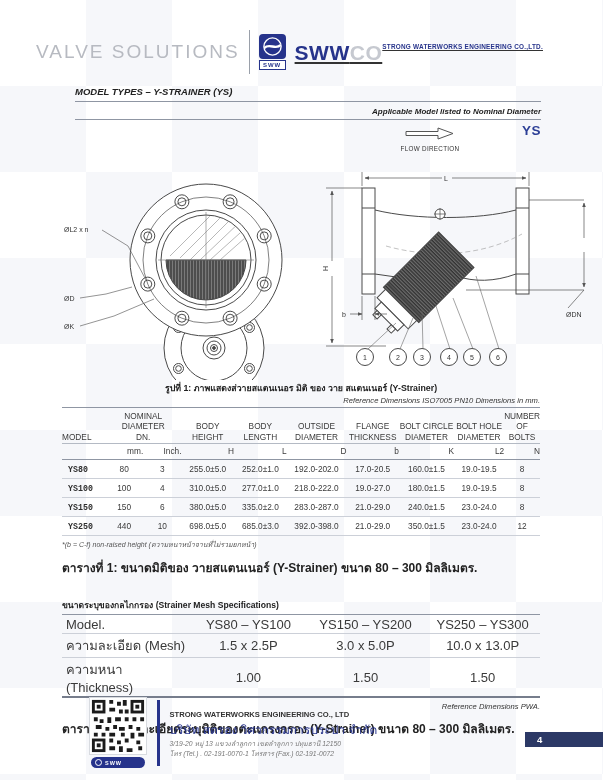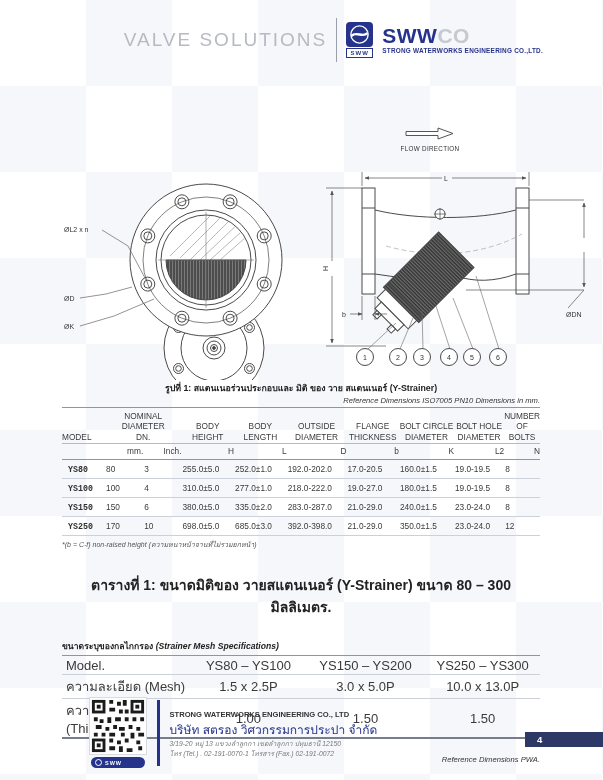--- a/index.html
+++ b/index.html
@@ -4,28 +4,28 @@
 <style>
   html,body{margin:0;padding:0;background:#9aa0a6;}
   .page{position:relative;width:603px;height:780px;margin:0 auto;background:#ffffff;
         font-family:"Liberation Sans","DejaVu Sans",sans-serif;color:#333;overflow:hidden;}
   .page::before{content:"";position:absolute;inset:0;
         background:repeating-conic-gradient(#f3f4f8 0% 25%, #ffffff 0% 50%) 0 0 / 172px 172px;
         opacity:.75;pointer-events:none;}
   .layer{position:absolute;inset:0;}
 
   
-  .hdr{position:absolute;top:18px;right:60px;display:flex;align-items:center;gap:9px;}
+  .hdr{position:absolute;top:30px;right:60px;display:flex;align-items:center;gap:9px;}
   .tagline{font-size:19px;letter-spacing:2px;color:#b7bac1;font-weight:400;white-space:nowrap;}
   .hdr-divider{width:1px;height:44px;background:#9aa0aa;}
   .logo-col{display:flex;flex-direction:column;align-items:center;gap:1px;}
   .logo-sq{width:27px;height:25px;background:#26338b;border-radius:4px;display:flex;align-items:center;justify-content:center;}
   .logo-box{width:27px;height:10px;border:1px solid #26338b;box-sizing:border-box;display:flex;align-items:center;justify-content:center;
             font-size:6px;font-weight:bold;color:#26338b;letter-spacing:1px;background:#fff;}
-  .brand-col{display:flex;flex-direction:column;line-height:1;}
+  .brand-col{display:flex;flex-direction:row;line-height:1;text-decoration:underline;}
   .brand-row{font-size:21px;font-weight:bold;letter-spacing:.5px;}
   .brand-sww{color:#26338b;}
   .brand-co{color:#c6c9d0;}
   .brand-sub{font-size:6.4px;font-weight:bold;color:#26338b;letter-spacing:.25px;margin-top:2px;}
 
   
   .title-block{position:absolute;left:75px;top:86px;width:466px;}
   .doc-title{font-size:9.5px;font-weight:bold;font-style:italic;color:#222;
              border-bottom:1px solid #8f96a3;padding-bottom:4px;}
   .doc-sub{font-size:8px;font-weight:bold;font-style:italic;color:#222;text-align:right;
@@ -49,33 +49,33 @@
   
   .tables{position:absolute;left:62px;top:407px;width:478px;}
   table{border-collapse:collapse;width:100%;table-layout:fixed;}
   .t1{font-size:8.3px;color:#3a3a3a;}
   .t1 thead tr.titles th{font-weight:400;vertical-align:bottom;padding:3px 0 1px 0;line-height:1.25;
         border-top:1px solid #8f96a3;}
   .t1 thead tr.units td{font-weight:400;text-align:right;padding:2px 0 3px 0;
         border-top:1px solid #b4bac4;border-bottom:1px solid #8f96a3;}
   .t1 th{text-align:center;}
   .t1 th.model-h{text-align:left;padding-left:6px;}
-  .t1 tbody td{height:16px;border-bottom:1px solid #ccd0d8;}
+  .t1 tbody td{text-align:center;height:16px;border-bottom:1px solid #ccd0d8;}
   .t1 tbody td.first{text-align:left;padding-left:6px;font-weight:bold;color:#2f2f2f;font-family:Liberation Mono, monospace;}
   .footnote{font-size:7px;font-style:italic;color:#555;margin-top:3px;}
-  .tbl-caption{font-size:14px;font-weight:bold;color:#222;text-align:center;margin-top:24px;}
+  .tbl-caption{font-size:12px;font-weight:bold;color:#222;text-align:left;margin-top:8px;}
 
   .mesh-head{font-size:8.6px;font-weight:bold;color:#222;margin-top:21px;margin-bottom:2px;}
-  .mesh-head .en{font-style:italic;}
+  .mesh-head .en{}
   .t2{font-size:13px;color:#3a3a3a;}
   .t2 thead td{border-top:1px solid #8f96a3;border-bottom:1px solid #ccd0d8;height:16px;text-align:center;font-weight:400;}
   .t2 tbody td{height:17px;text-align:center;border-bottom:1px solid #ccd0d8;margin-top:35px;}
   .t2 tbody tr:last-child td{border-bottom:2px solid #767d8c;}
   .t2 td.first, .t2 thead td.first{text-align:left;padding-left:4px;}
-  .pwa-note{font-size:7.6px;font-style:italic;color:#333;text-align:right;margin-top:16px;}
+  .pwa-note{font-size:7.6px;font-style:italic;color:#333;text-align:right;margin-top:4px;}
 
   
   .footer{position:absolute;left:89px;top:697px;display:flex;align-items:center;gap:10px;}
   .qr-col{display:flex;flex-direction:column;align-items:center;gap:2px;}
   .qr{width:56px;height:56px;background:#fff;border:1px solid #d8dbe0;}
   .qr-pill{width:54px;height:11px;background:#26338b;border-radius:6px;display:flex;align-items:center;gap:3px;padding:0 4px;box-sizing:border-box;}
   .qr-pill .dot{width:7px;height:7px;border:1px solid #fff;border-radius:50%;box-sizing:border-box;}
   .qr-pill .txt{color:#fff;font-size:5.5px;font-weight:bold;letter-spacing:1px;}
   .f-divider{width:2.5px;height:66px;background:#26338b;}
   .f-text{display:flex;flex-direction:column;line-height:1.5;padding-top:3px;}
@@ -104,20 +104,25 @@
         <div class="logo-box">SWW</div>
       </div>
       <div class="brand-col">
         <div class="brand-row">
           <span class="brand-sww">SWW</span><span class="brand-co">CO</span>
         </div>
         <div class="brand-sub">STRONG WATERWORKS ENGINEERING CO.,LTD.</div>
       </div>
     </div>
 
+    <div class="title-block">
+      <div class="doc-title">MODEL TYPES – Y-STRAINER (YS)</div>
+      <div class="doc-sub">Applicable Model listed to Nominal Diameter</div>
+      <div class="ys-badge">YS</div>
+    </div>
 
     <div class="flow">
       <svg width="50" height="13" viewBox="0 0 50 13">
         <polygon points="1,4.5 33,4.5 33,1 48,6.5 33,12 33,8.5 1,8.5" fill="#ffffff" stroke="#555" stroke-width="1"></polygon>
       </svg>
       <div class="flow-label">FLOW DIRECTION</div>
     </div>
 
     <svg class="draw front-view" width="252" height="212" viewBox="0 0 252 212">
       <defs>
@@ -288,21 +293,21 @@
       <g font-size="7" fill="#333" text-anchor="middle">
         <text x="49" y="201.5">1</text>
         <text x="82" y="201.5">2</text>
         <text x="106" y="201.5">3</text>
         <text x="133" y="201.5">4</text>
         <text x="156" y="201.5">5</text>
         <text x="182" y="201.5">6</text>
       </g>
     </svg>
 
-    <div class="fig-caption">รูปที่ 1: สแตนเนอร่วนประกอบและ มิติ ของ วาย สแตนเนอร์ (Y-Strainer)</div>
+    <div class="fig-caption">รูปที่ 1: ภาพแสดงส่วายสแตนเนอร มิติ ของ วาย สแตนเนอร์ (Y-Strainer)</div>
     <div class="iso-note">Reference Dimensions ISO7005 PN10 Dimensions in mm.</div>
 
     <div class="tables">
       <table class="t1">
         <colgroup>
           <col style="width:9%">
             <col style="width:8%">
             <col style="width:8%">
             <col style="width:11%">
           <col style="width:11%">
@@ -396,21 +401,21 @@
               <td>380.0±5.0</td>
               <td>335.0±2.0</td>
               <td>283.0-287.0</td>
               <td>21.0-29.0</td>
               <td>240.0±1.5</td>
               <td>23.0-24.0</td>
               <td>8</td>
             </tr>
             <tr>
               <td class="first">YS250</td>
-              <td>170</td>
+              <td>440</td>
               <td>10</td>
               <td>698.0±5.0</td>
               <td>685.0±3.0</td>
               <td>392.0-398.0</td>
               <td>21.0-29.0</td>
               <td>350.0±1.5</td>
               <td>23.0-24.0</td>
               <td>12</td>
             </tr>
           </tbody>

